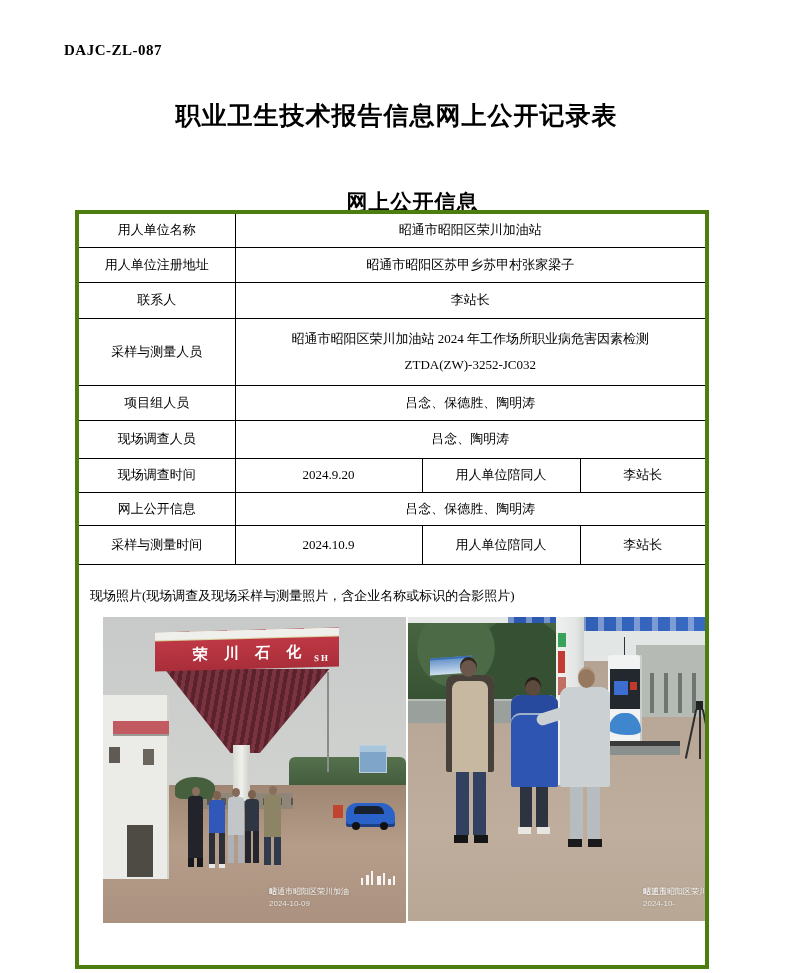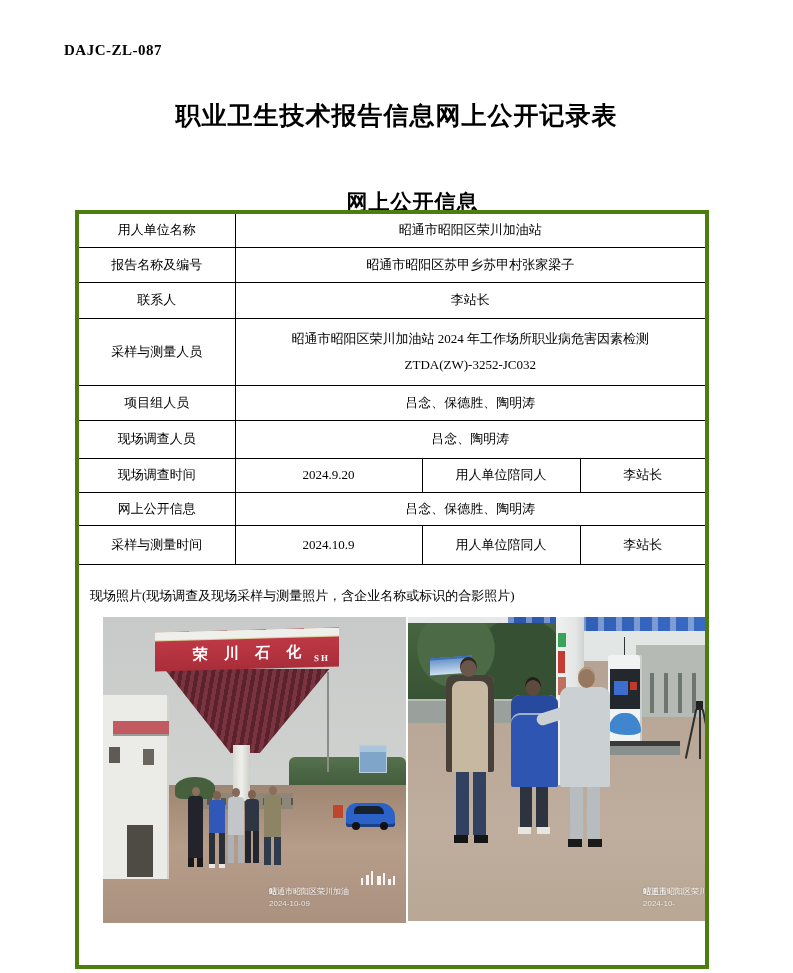--- a/index.html
+++ b/index.html
@@ -171,21 +171,21 @@
         <col style="width:187px">
         <col style="width:158px">
         <col style="width:127px">
       </colgroup>
     <tbody>
         <tr class="r1">
       <td class="lab">用人单位名称</td>
       <td class="val" colspan="3">昭通市昭阳区荣川加油站</td>
     </tr>
     <tr class="r2">
-      <td class="lab">报告名称及编号</td>
+      <td class="lab">用人单位注册地址</td>
       <td class="val" colspan="3">昭通市昭阳区苏甲乡苏甲村张家梁子</td>
     </tr>
     <tr class="r3">
       <td class="lab">联系人</td>
       <td class="val" colspan="3">李站长</td>
     </tr>
     <tr class="r4">
       <td class="lab">采样与测量人员</td>
       <td class="val two-line" colspan="3">
         <div>昭通市昭阳区荣川加油站 2024 年工作场所职业病危害因素检测</div>

